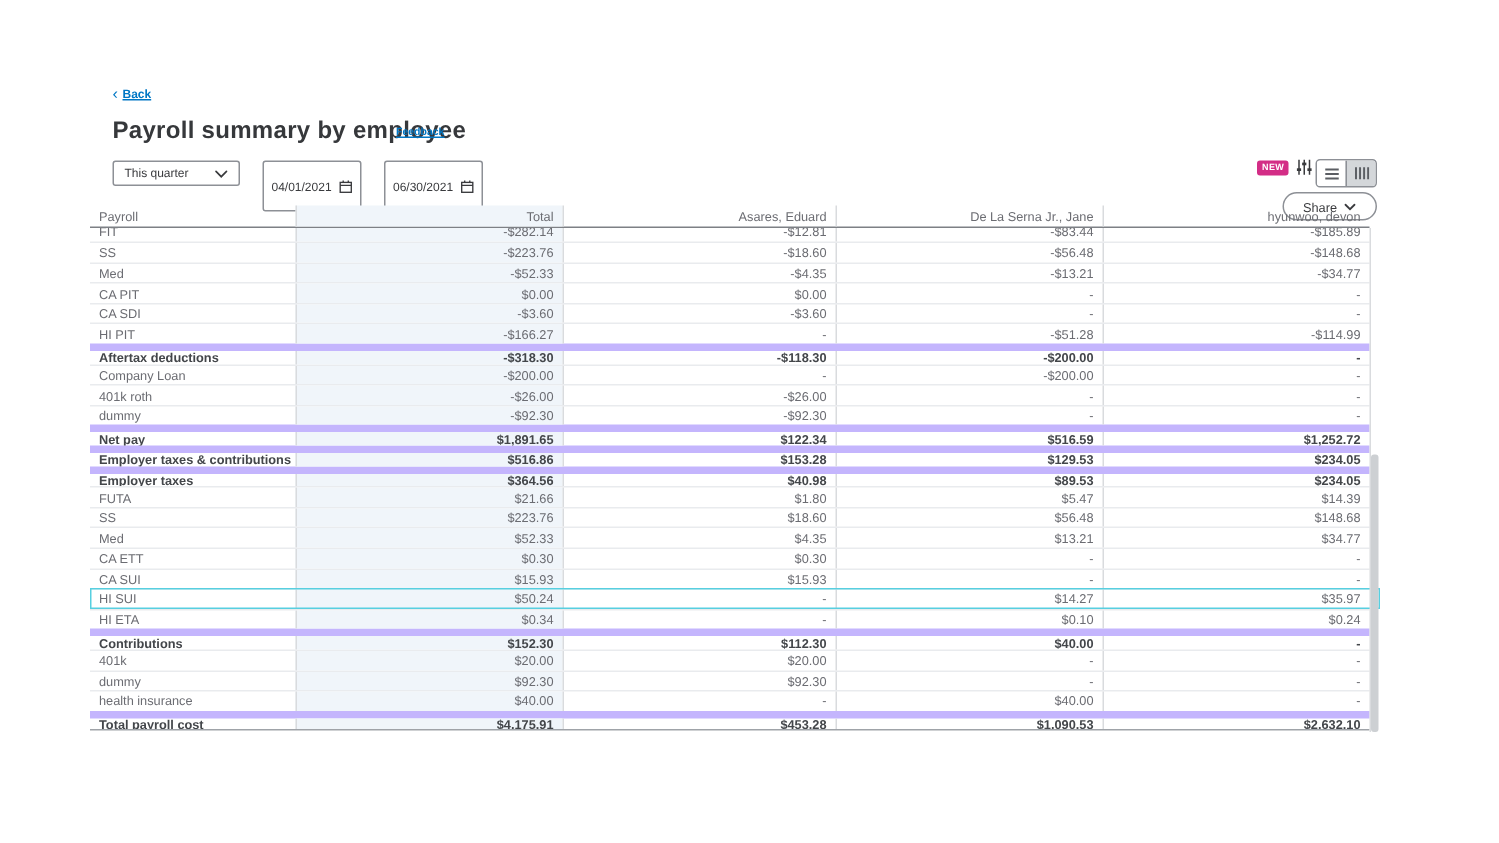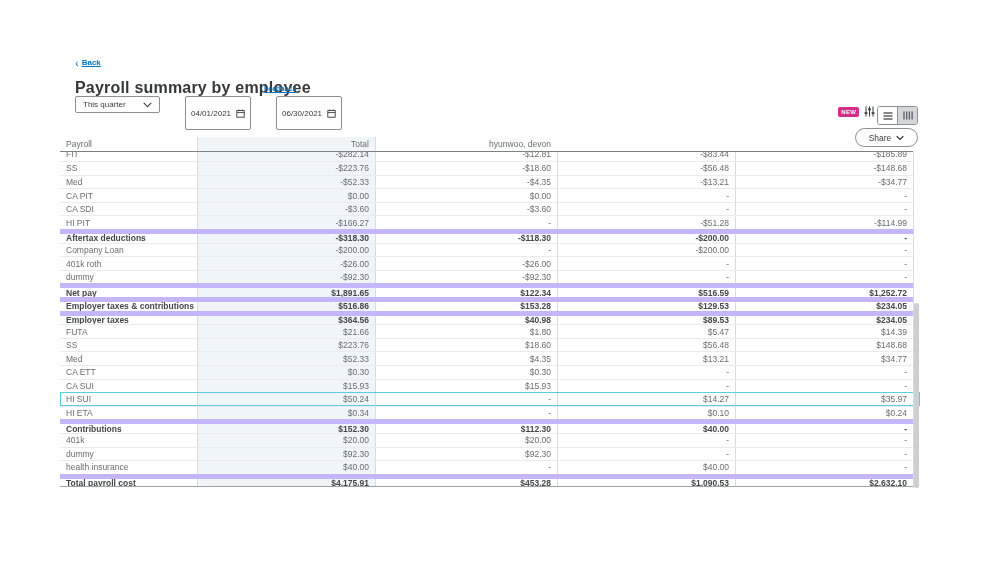--- a/index.html
+++ b/index.html
@@ -15,21 +15,21 @@
   .back .chev { font-size:11px; line-height:8px; }
   .back .back-text { text-decoration:underline; font-weight:700; }
 
   .page-title { position:absolute; left:75px; top:79px; font-size:16px; font-weight:700; color:#36383b; letter-spacing:0.2px; }
   .feedback { position:absolute; left:264px; top:85px; font-size:7px; color:#0077c5; text-decoration:underline; font-weight:700; cursor:pointer; }
 
   .share-btn { position:absolute; left:855px; top:80px; width:63px; height:19px; border:1px solid #8d9096; border-radius:10px;
     display:flex; align-items:center; justify-content:center; gap:5px; font-size:8.5px; color:#393a3d; background:#fff; cursor:pointer;margin-top:48px; }
 
   
-  .controls { position:absolute; left:75px; top:96px; display:flex; gap:19px; }
+  .controls { position:absolute; left:75px; top:107px; display:flex; gap:9px; }
   .select-box { width:85px; height:17px; border:1px solid #8d9096; border-radius:2px; background:#fff;
     display:flex; align-items:center; justify-content:space-between; padding:0 7px; font-size:8px; color:#393a3d; cursor:pointer; }
   .date-box { width:66px; height:34px; border:1px solid #8d9096; border-radius:2px; background:#fff; margin-left:6px;
     display:flex; align-items:center; justify-content:space-between; padding:0 5px; font-size:8px; color:#393a3d; cursor:pointer; }
   .date-box:first-of-type { margin-left:0; }
 
   
   .customize-row { position:absolute; right:81px; top:106px; display:flex; align-items:center; gap:5px; }
   .new-badge { background:#d32d86; color:#fff; font-size:6px; font-weight:700; border-radius:2px; padding:2px 3px; letter-spacing:0.3px; }
   .customize-label { font-size:8px; color:#393a3d; cursor:pointer; }
@@ -154,20 +154,22 @@
             <line x1="9.1" y1="0.5" x2="9.1" y2="8.5" stroke="#5b5e63" stroke-width="1.3"></line>
           </svg>
       </span>
     </button>
   </div>
 
   <div class="table">
     <div class="thead">
       <div class="th">Payroll</div>
       <div class="th num total-col">Total</div>
+      <div class="th num">Asares, Eduard</div>
+      <div class="th num">De La Serna Jr., Jane</div>
       <div class="th num">hyunwoo, devon</div>
     </div>
     <div class="tbody">
       <div class="rows">
           <div class="trow">
             <div class="cell label">FIT</div>
             <div class="cell num total-col">-$282.14</div>
             <div class="cell num">-$12.81</div>
             <div class="cell num">-$83.44</div>
             <div class="cell num">-$185.89</div>

